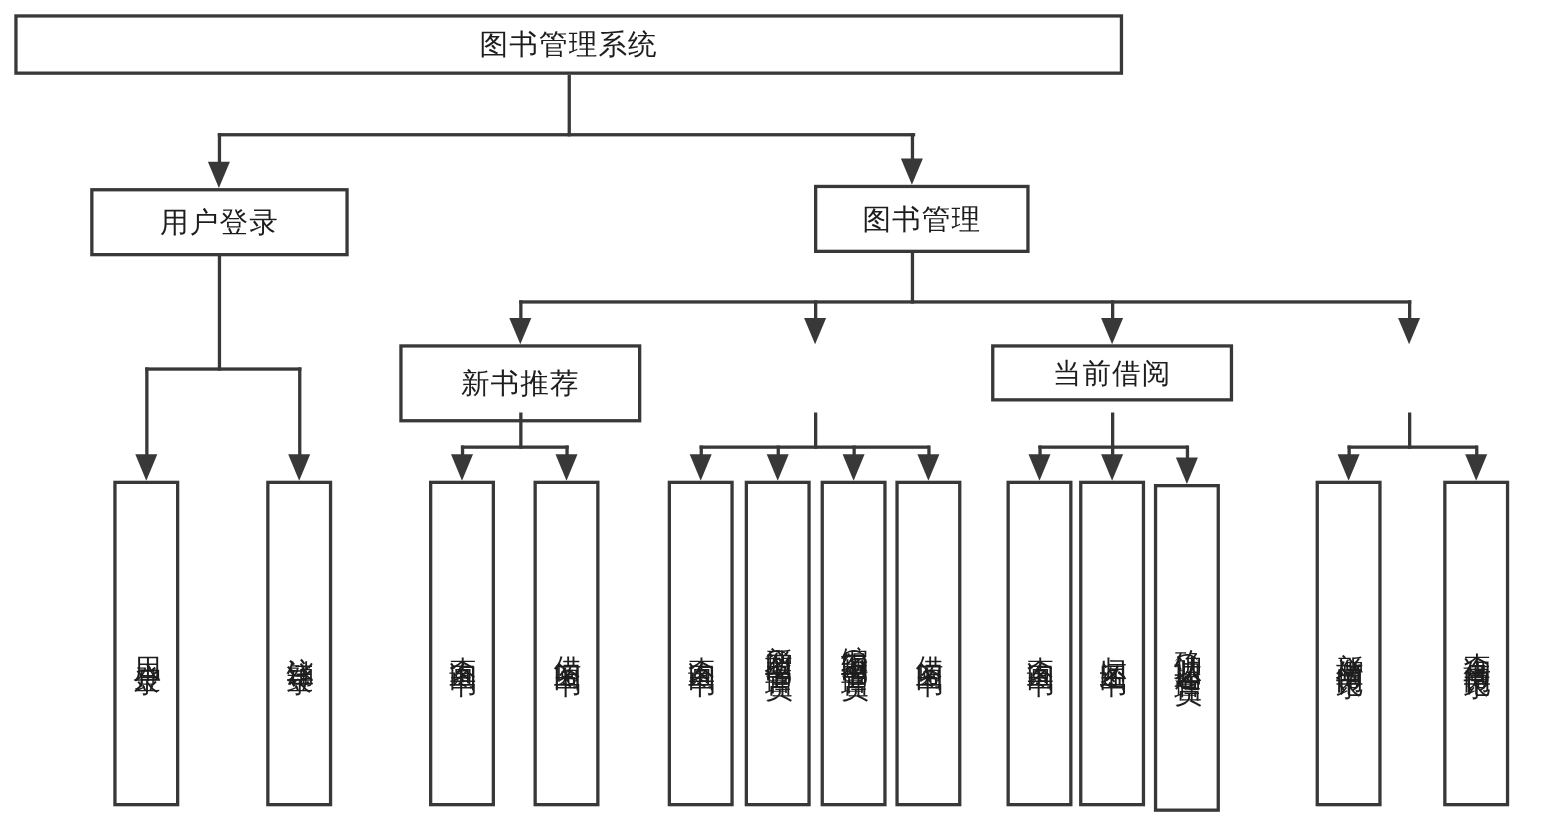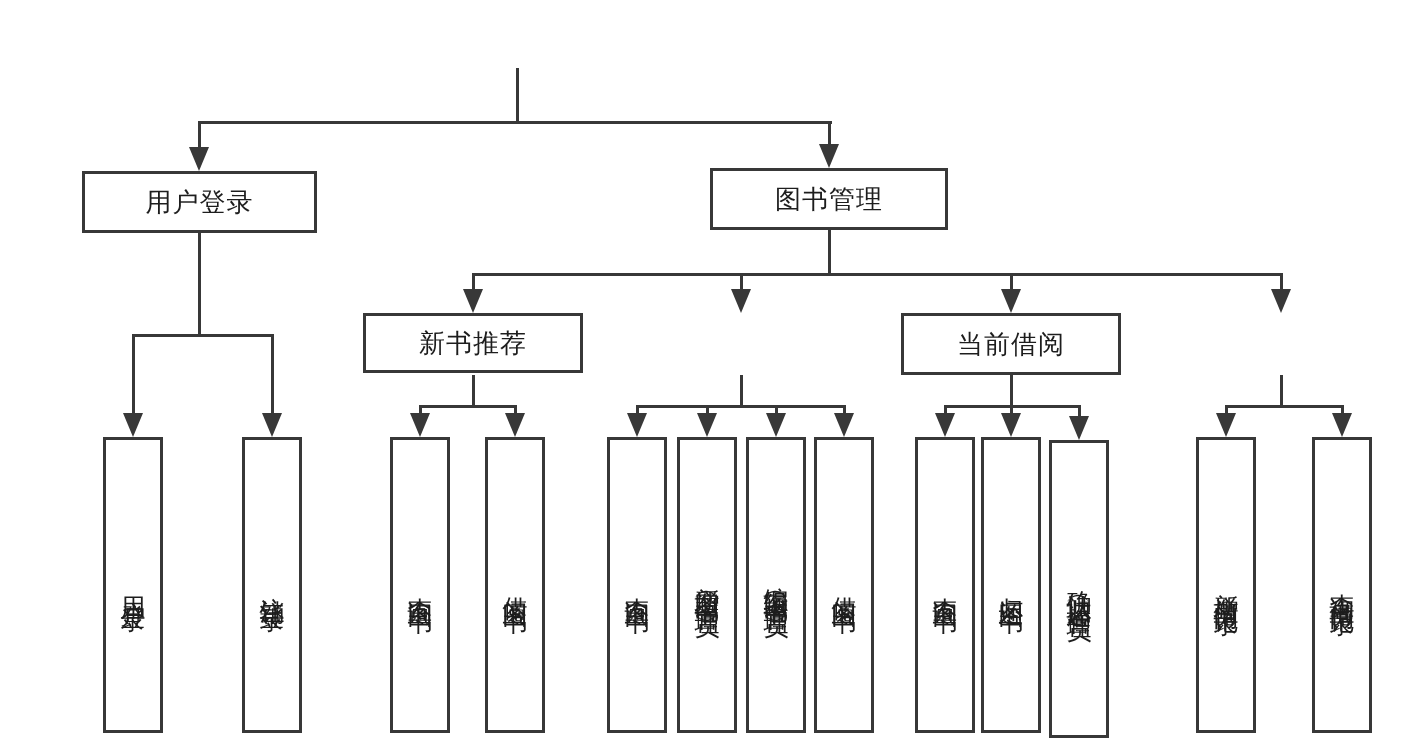--- a/index.html
+++ b/index.html
@@ -28,32 +28,35 @@
   .watermark{
     position:absolute;right:4px;bottom:3px;font-size:24px;letter-spacing:1px;
     color:#c6c6c6;white-space:nowrap;z-index:5;
   }
 </style>
 </head>
 <body>
 
 <div id="canvas">
 
+  <div class="box-h" style="left:13px;top:13px;width:1008px;height:55px;">
+    <span>图书管理系统</span>
+  </div>
 
   <div class="vline" style="left:516px;top:68px;height:56px;"></div>
   <div class="hline" style="left:198px;top:121px;width:634px;"></div>
   <div class="vline" style="left:198px;top:121px;height:30px;"></div>
   <div class="arrowhead" style="left:189px;top:147px;"></div>
   <div class="vline" style="left:828px;top:121px;height:27px;"></div>
   <div class="arrowhead" style="left:819px;top:144px;"></div>
 
   <div class="box-h" style="left:82px;top:171px;width:235px;height:62px;">
     <span>用户登录</span>
   </div>
-  <div class="box-h" style="left:710px;top:168px;width:238px;height:62px;">
+  <div class="box-h" style="left:740px;top:168px;width:196px;height:62px;">
     <span>图书管理</span>
   </div>
 
   <div class="vline" style="left:198px;top:232px;height:105px;"></div>
   <div class="hline" style="left:132px;top:334px;width:142px;"></div>
   <div class="vline" style="left:132px;top:334px;height:82px;"></div>
   <div class="arrowhead" style="left:123px;top:413px;"></div>
   <div class="vline" style="left:271px;top:334px;height:82px;"></div>
   <div class="arrowhead" style="left:262px;top:413px;"></div>
 
@@ -61,24 +64,24 @@
   <div class="hline" style="left:472px;top:273px;width:811px;"></div>
   <div class="vline" style="left:472px;top:273px;height:20px;"></div>
   <div class="arrowhead" style="left:463px;top:289px;"></div>
   <div class="vline" style="left:740px;top:273px;height:20px;"></div>
   <div class="arrowhead" style="left:731px;top:289px;"></div>
   <div class="vline" style="left:1010px;top:273px;height:20px;"></div>
   <div class="arrowhead" style="left:1001px;top:289px;"></div>
   <div class="vline" style="left:1280px;top:273px;height:20px;"></div>
   <div class="arrowhead" style="left:1271px;top:289px;"></div>
 
-  <div class="box-h" style="left:363px;top:313px;width:220px;height:60px;">
+  <div class="box-h" style="left:363px;top:313px;width:220px;height:71px;">
     <span>新书推荐</span>
   </div>
-  <div class="box-h" style="left:901px;top:313px;width:220px;height:62px;font-family:Liberation Serif, serif;">
+  <div class="box-h" style="left:901px;top:313px;width:220px;height:52px;font-family:Liberation Serif, serif;">
     <span>当前借阅</span>
   </div>
 
   <div class="vline" style="left:472px;top:375px;height:33px;"></div>
   <div class="hline" style="left:419px;top:405px;width:98px;"></div>
   <div class="vline" style="left:419px;top:405px;height:14px;"></div>
   <div class="arrowhead" style="left:410px;top:413px;"></div>
   <div class="vline" style="left:514px;top:405px;height:14px;"></div>
   <div class="arrowhead" style="left:505px;top:413px;"></div>
 

